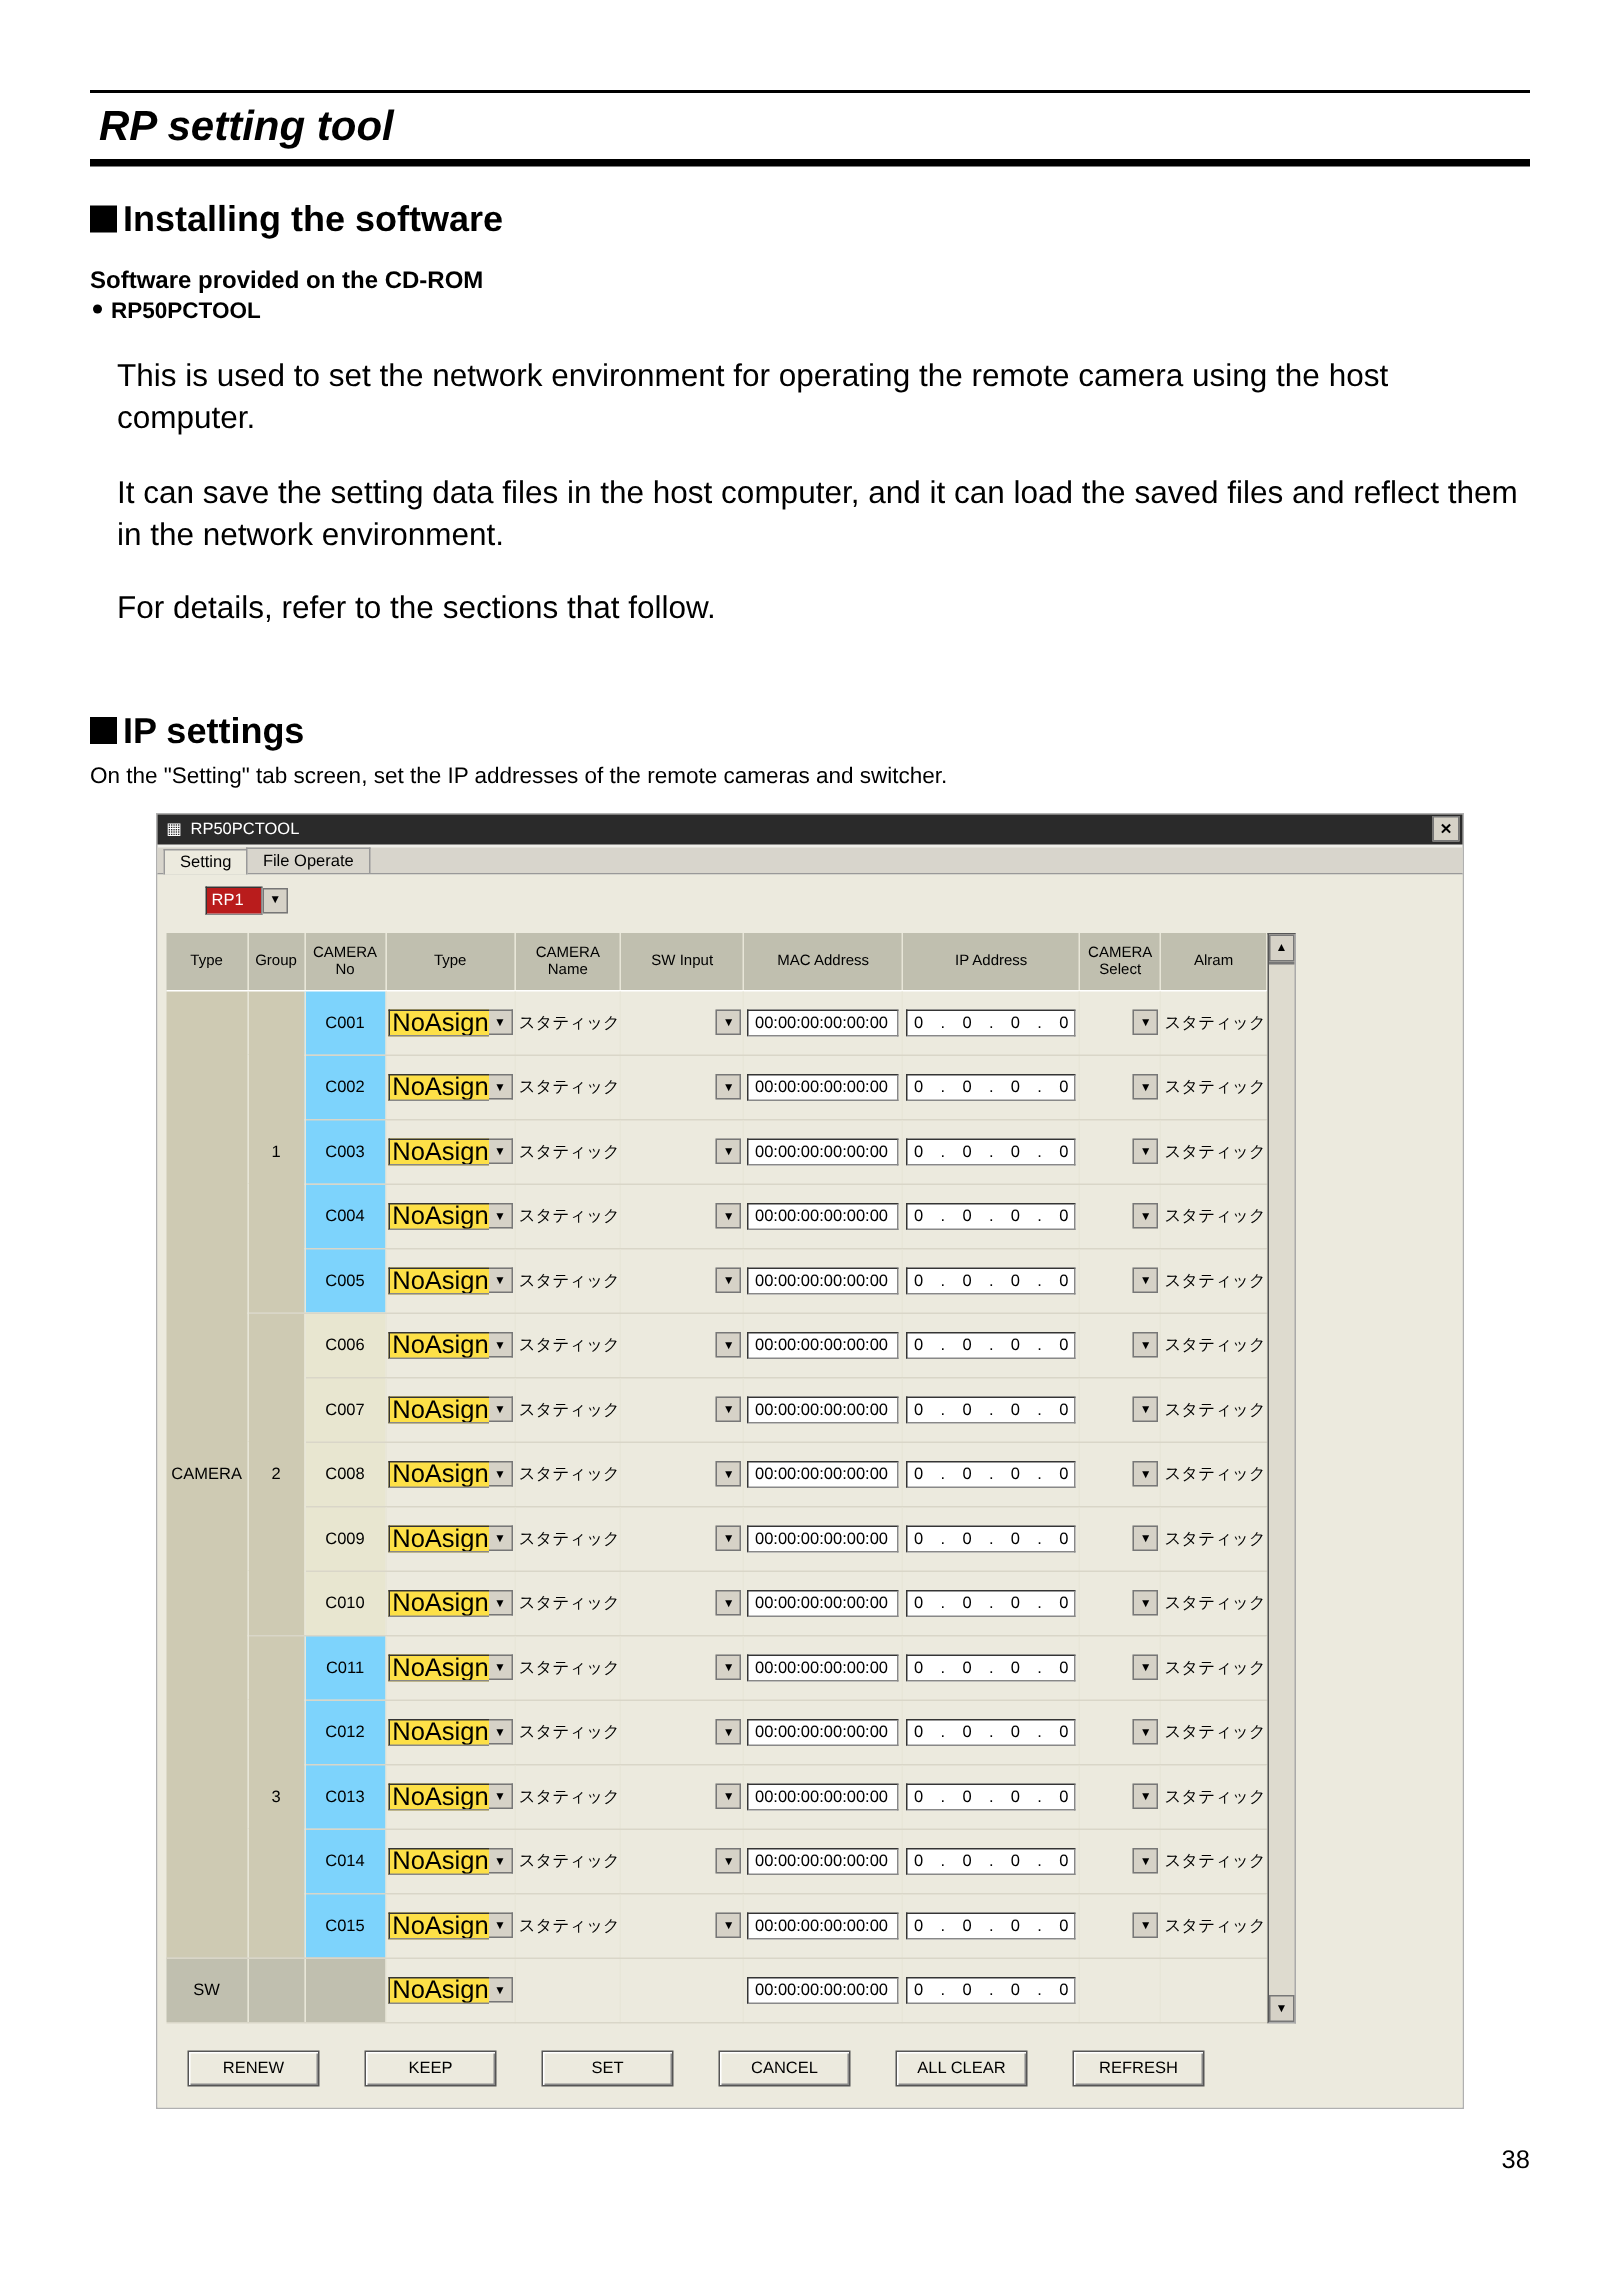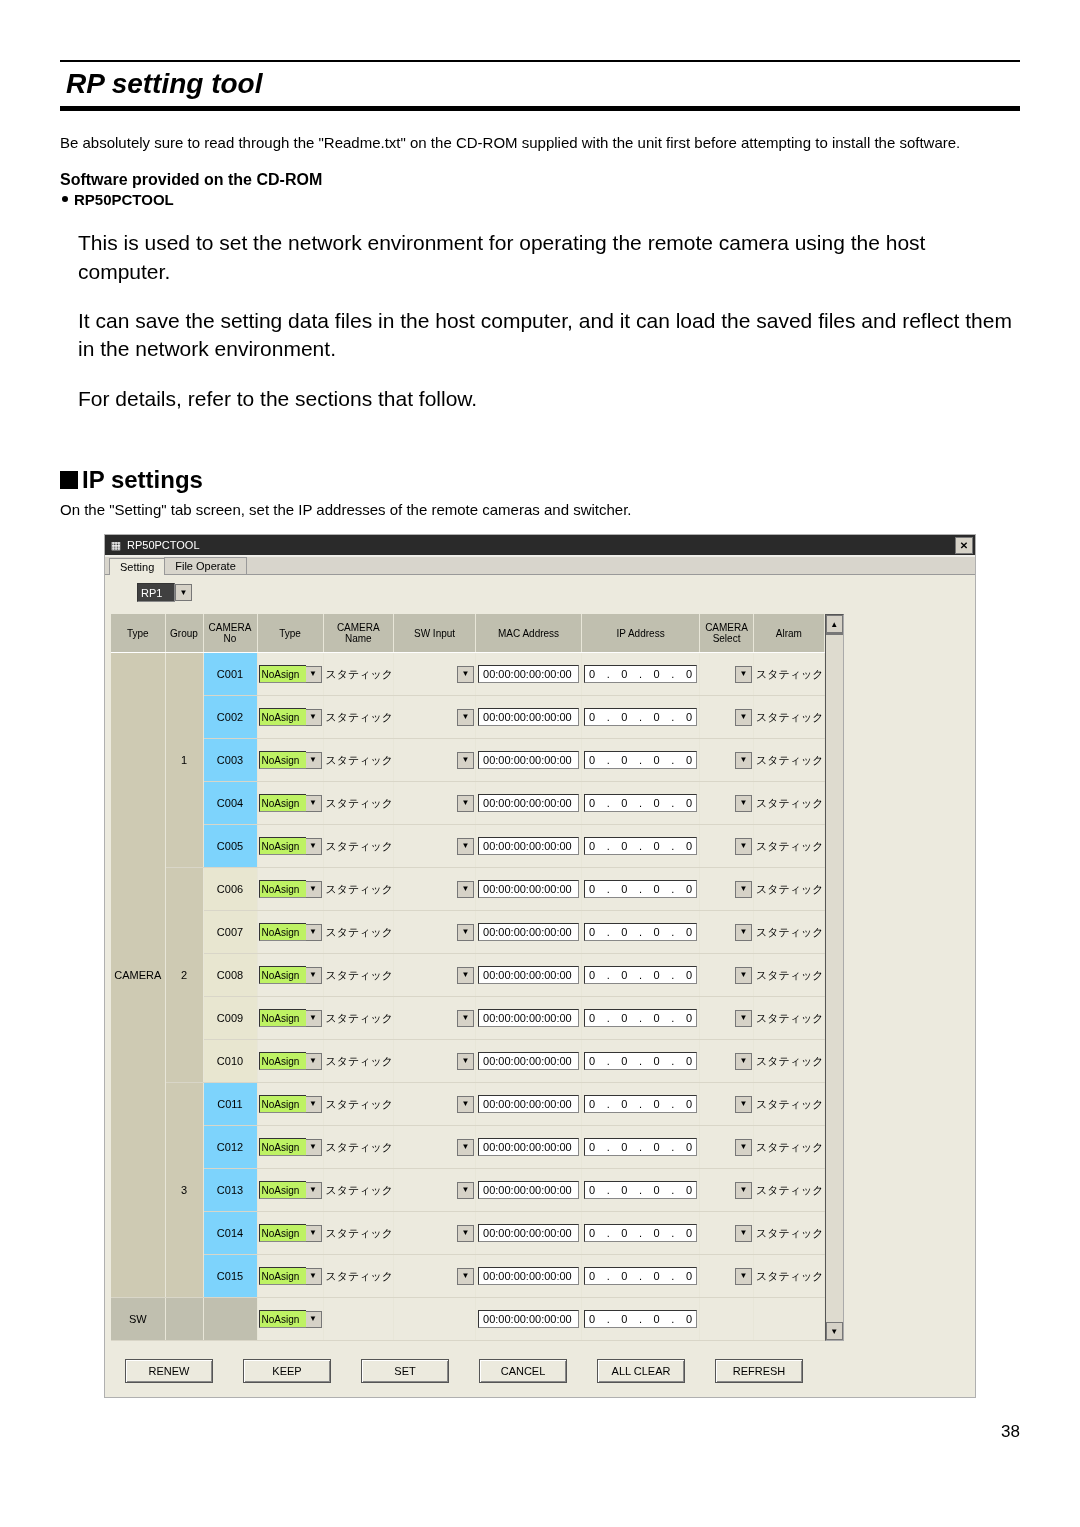--- a/index.html
+++ b/index.html
@@ -154,21 +154,21 @@
   .top-select .selbox {
     display: flex;
     align-items: center;
     border: 1px inset #888;
     background: #fff;
     height: 17px;
   }
   .top-select .selbox .val {
     width: 30px;
     padding: 0 3px;
-    background: #404040;
+    background: #b91c1c;
     color: #fff;
     height: 100%;
     display: flex;
     align-items: center;
   }
   .drop-btn {
     width: 15px;
     height: 15px;
     background: #d6d2c7;
     border: 1px solid #777;
@@ -217,26 +217,26 @@
   .cell-gray-even { background: #7dd3fc; }
   .cell-gray-odd { background: #e8e6d0; }
   .cell-selcombo {
     display: flex;
     align-items: center;
     height: 18px;
     margin: 0 1px;
   }
   .cell-selcombo .txt {
     flex: 1;
-    background: #bef264;
+    background: #fde047;
     border: 1px inset #888;
     border-right: none;
     height: 16px;
     padding-left: 2px;
-    font-size: 10px;
+    font-size: 17px;
     display: flex;
     align-items: center;
     overflow: hidden;
   }
   .cell-selcombo .drop-btn {
     border-left: none;
   }
   .sw-empty-combo {
     display: flex;
     align-items: center;
@@ -321,21 +321,23 @@
 </style>
 </head>
 <body>
 
 <div class="page">
 
   <div class="title-bar">
     <h1>RP setting tool</h1>
   </div>
 
-  <p class="body-text">Be absolutely sure to read through the "Readme.txt" on the CD-ROM supplied with the unit first before attempting to install the software.</p>
+  <h2 class="section-head">
+    <span class="black-square"></span><span>Installing the software</span>
+  </h2>
 
   <p class="sub-head">Software provided on the CD-ROM</p>
   <p class="bullet-row"><span class="dot"></span><span>RP50PCTOOL</span></p>
   <p class="indent">This is used to set the network environment for operating the remote camera using the host computer.</p>
   <p class="indent">It can save the setting data files in the host computer, and it can load the saved files and reflect them in the network environment.</p>
   <p class="indent">For details, refer to the sections that follow.</p>
 
   <div class="gap"></div>
 
   <h2 class="section-head">

